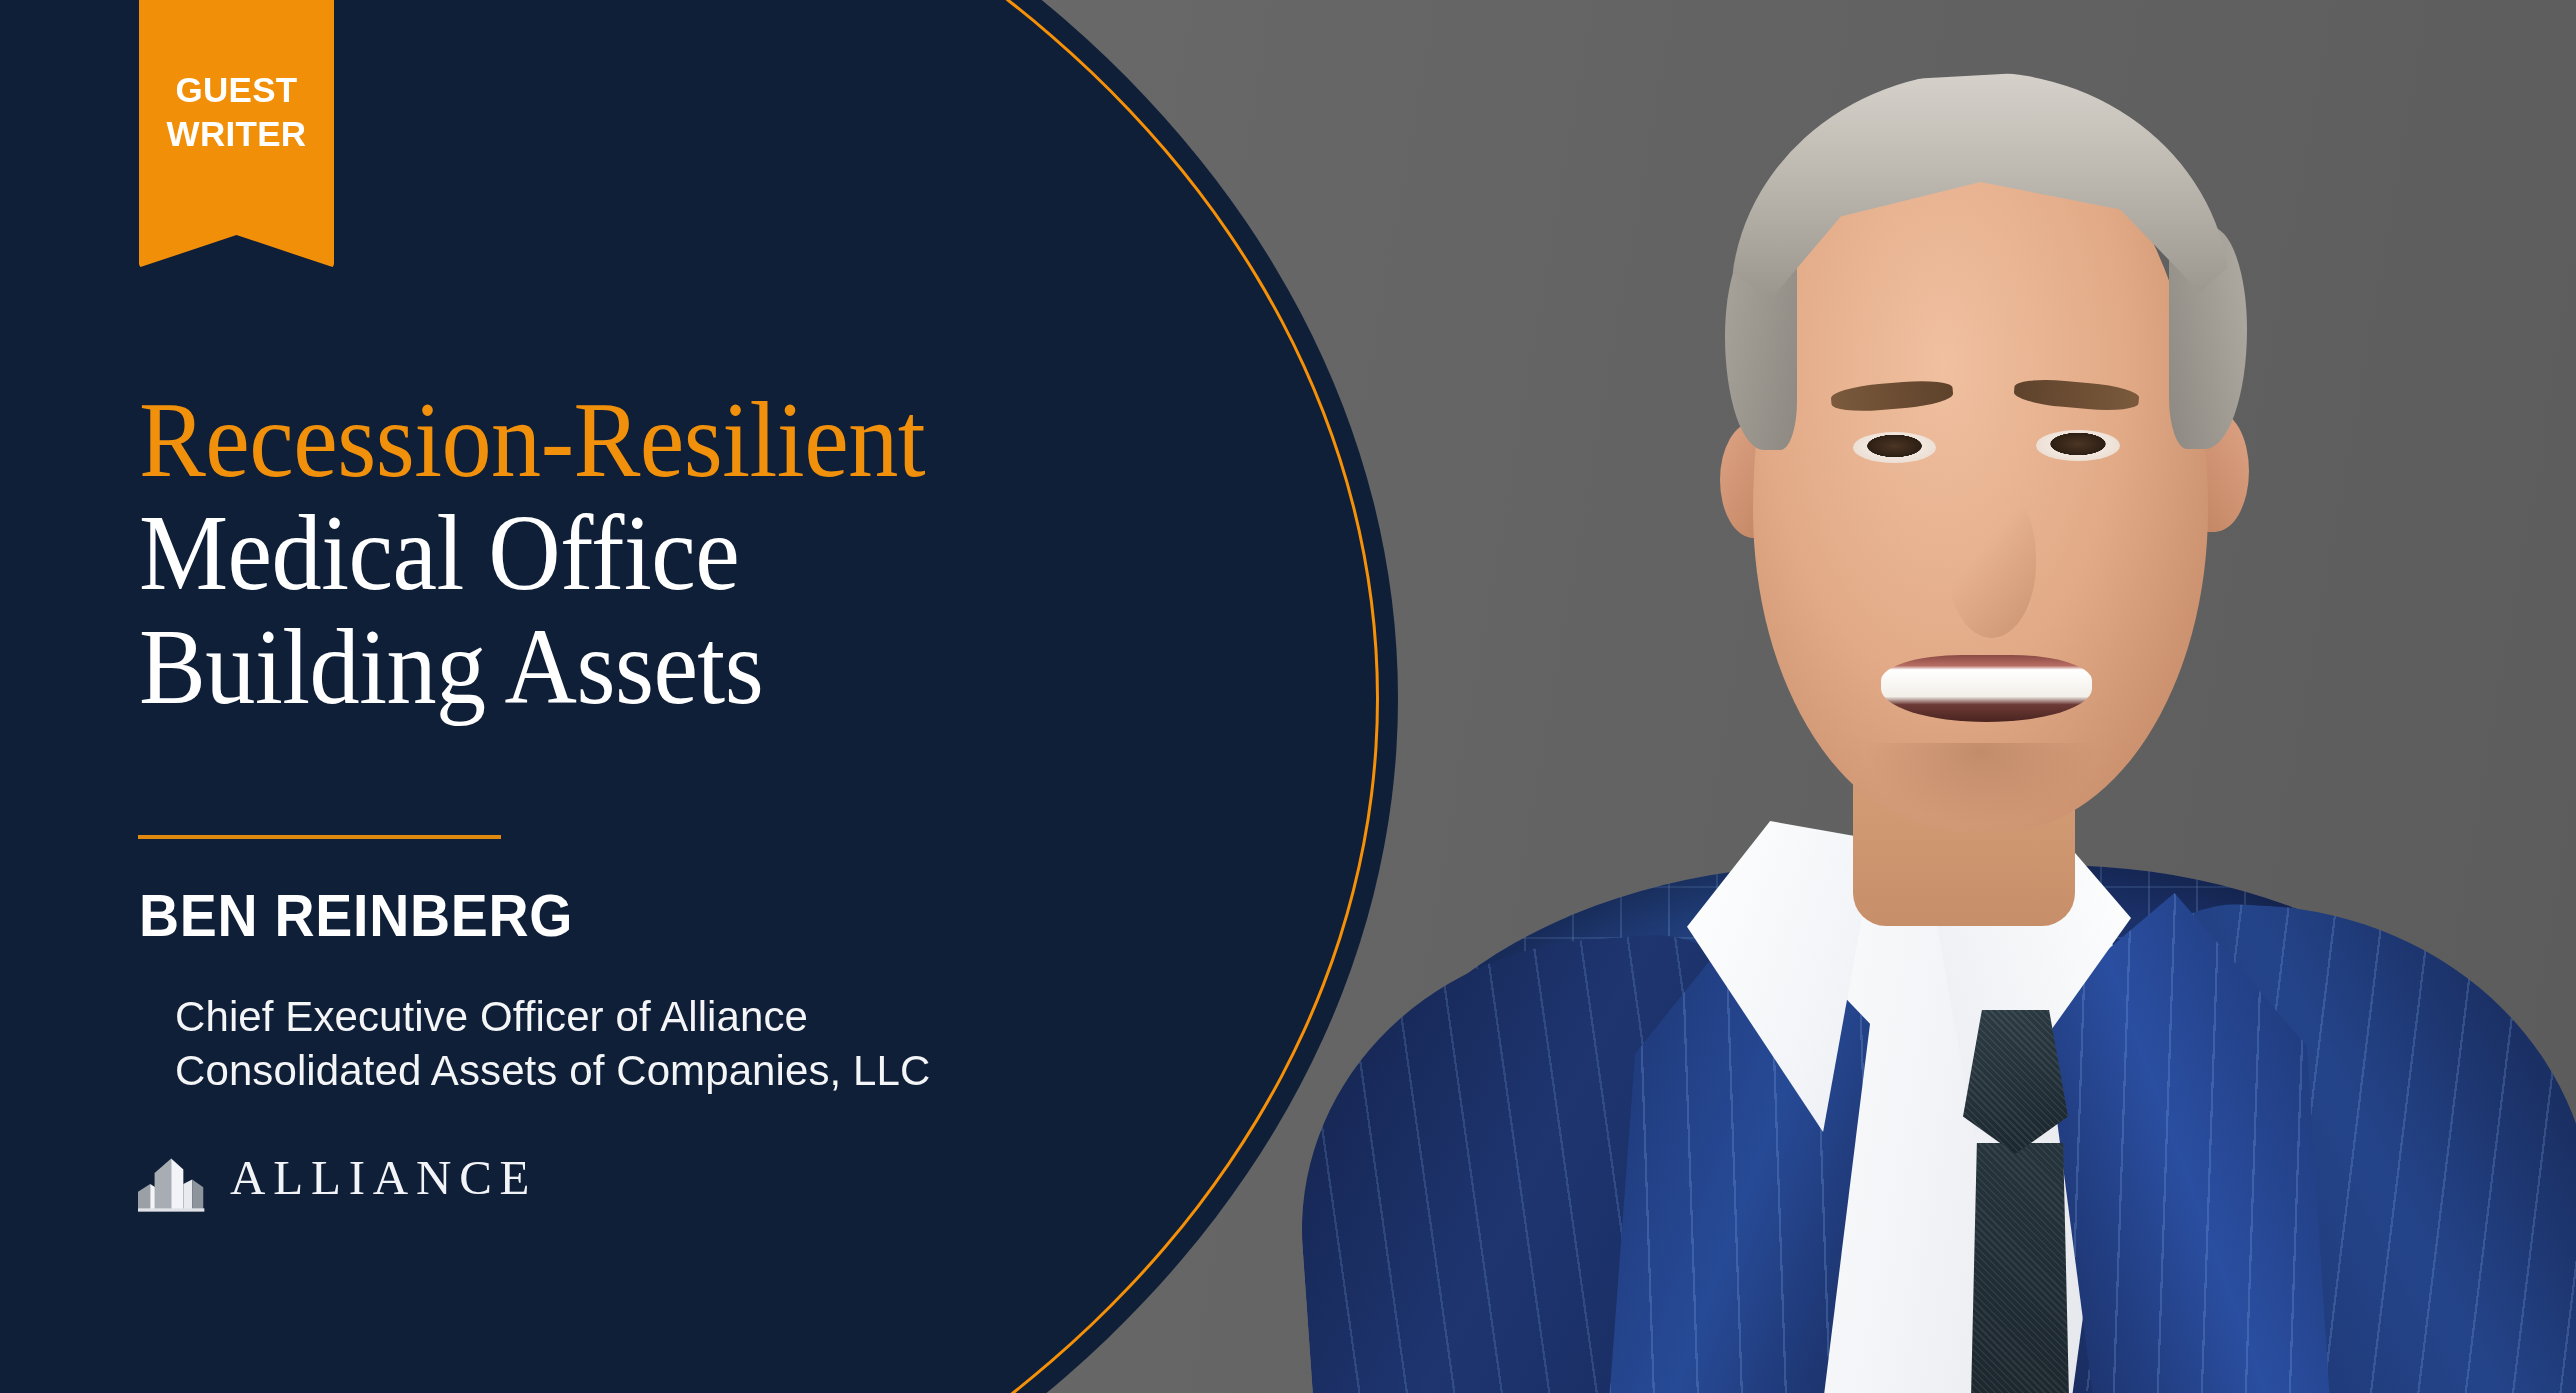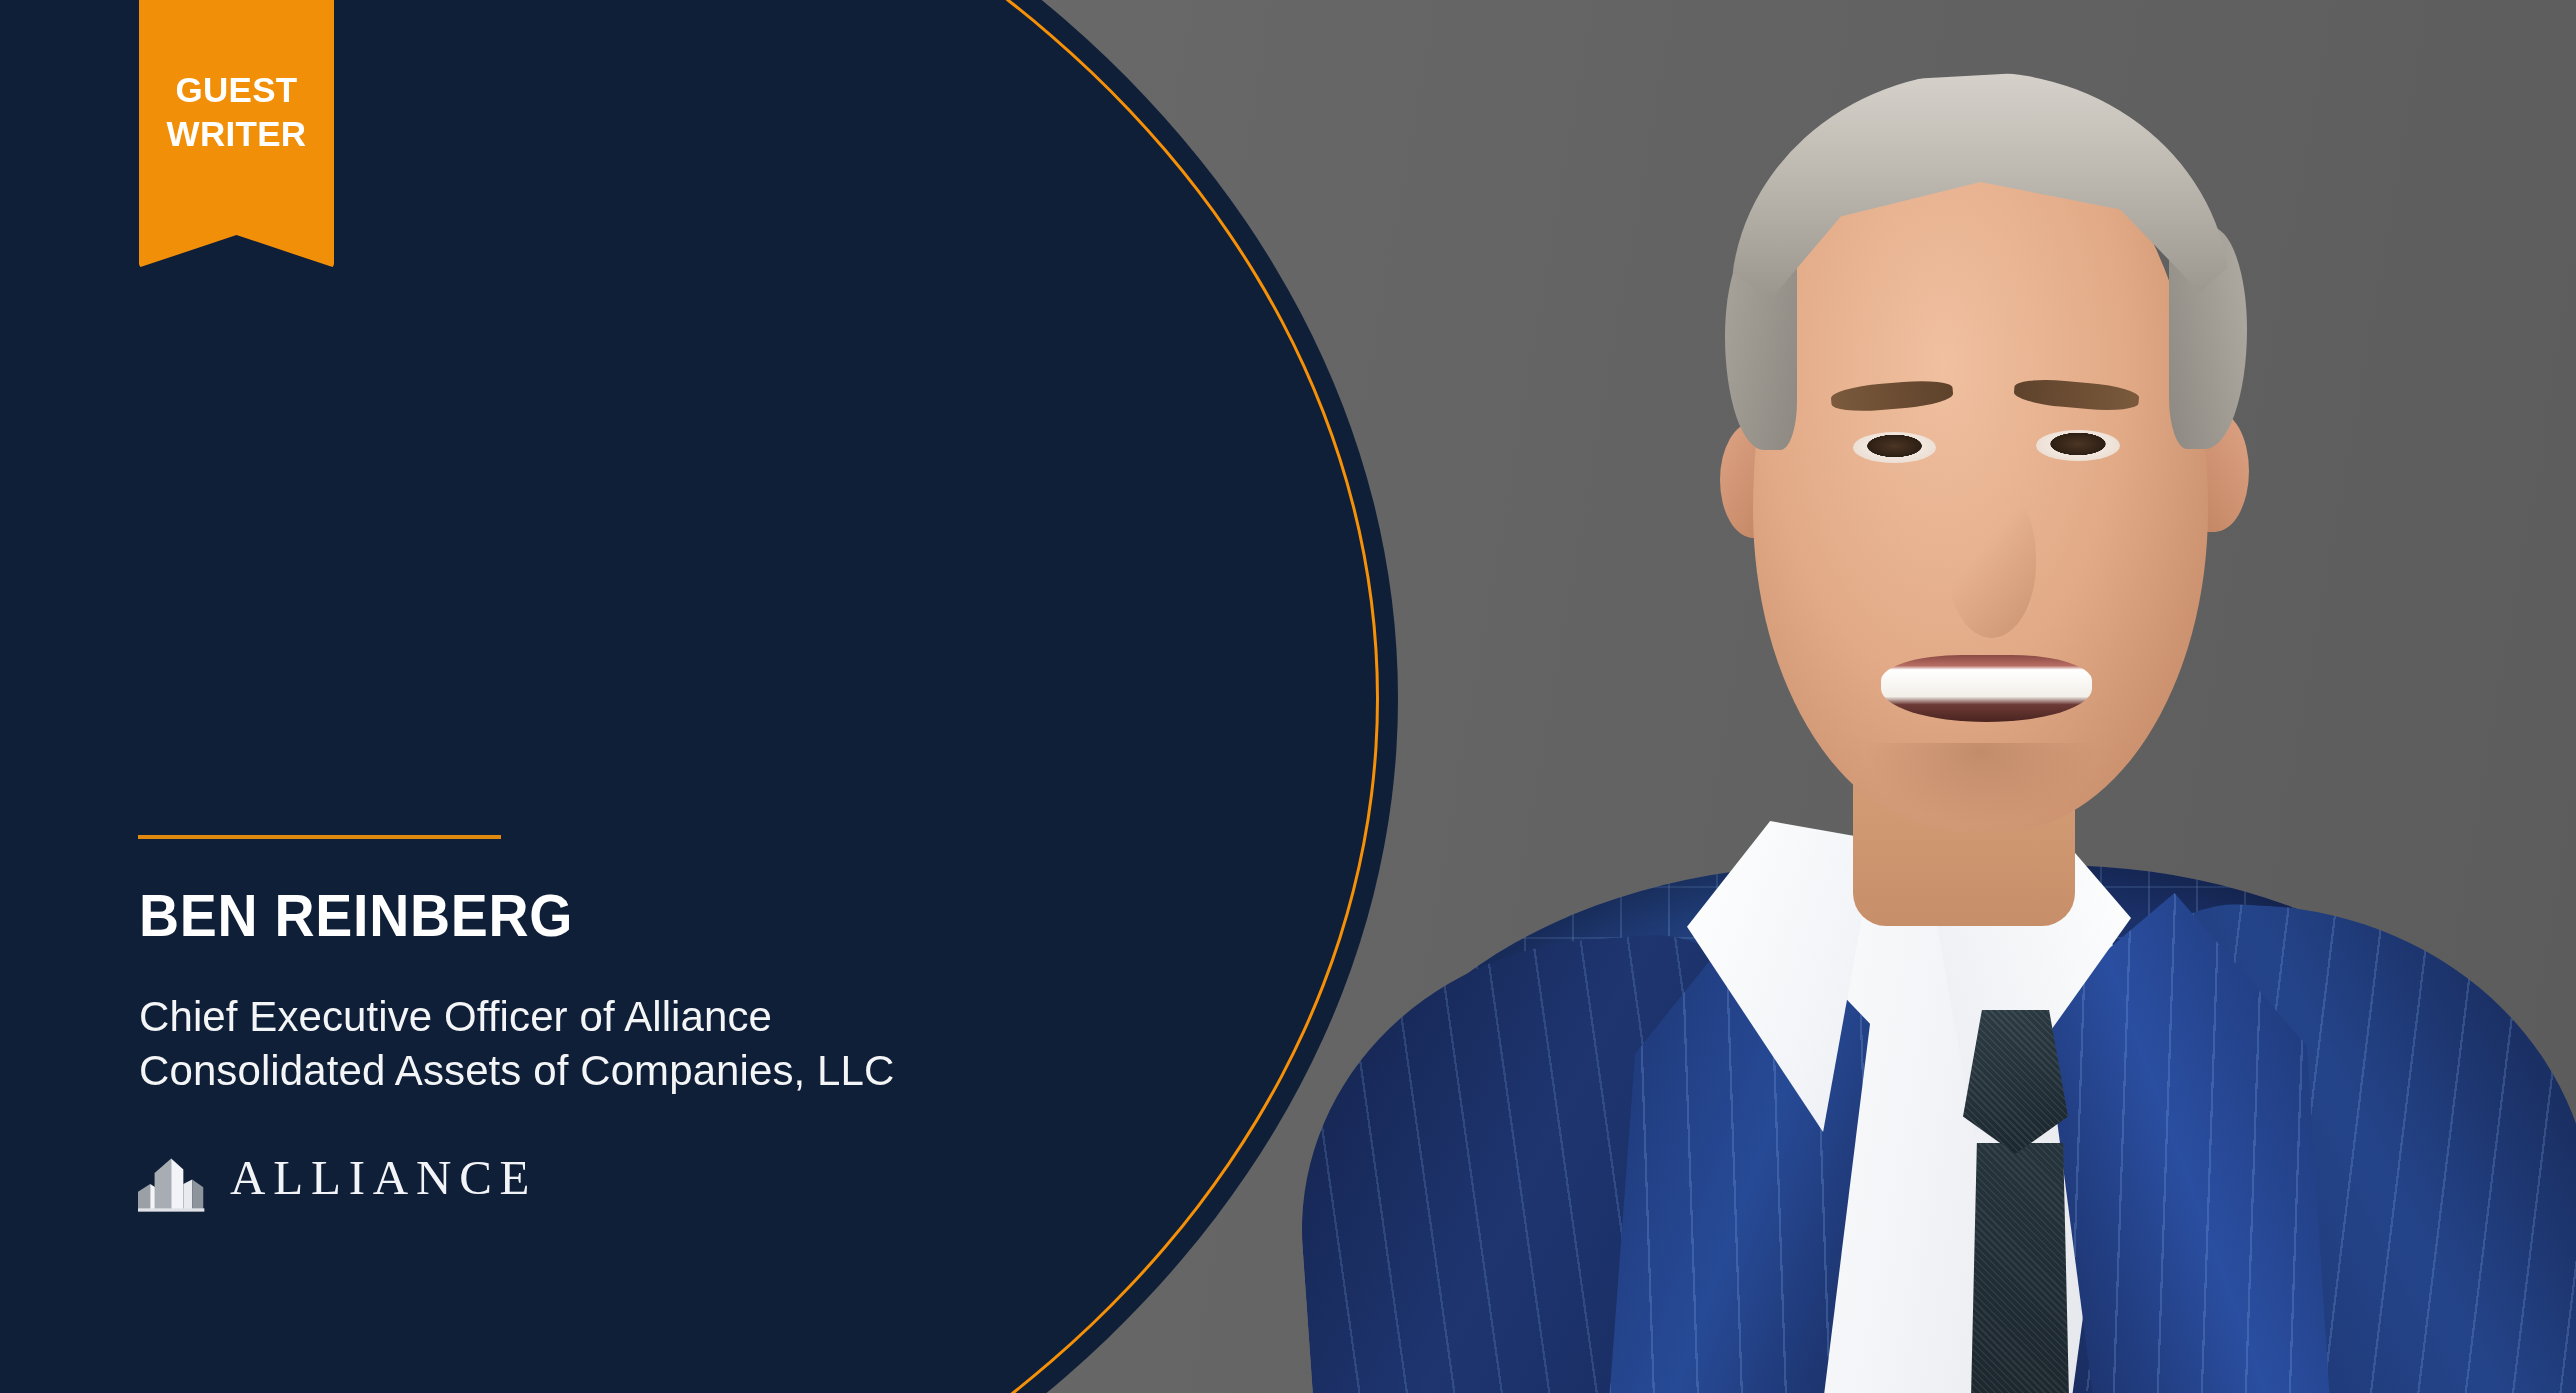--- a/index.html
+++ b/index.html
@@ -265,21 +265,21 @@
     left: 139px;
     top: 990px;
     width: 998px;
     color: #f4f5f7;
     font-family: "Liberation Sans", sans-serif;
     font-weight: 400;
     font-size: 42px;
     line-height: 1.28;
     letter-spacing: 0.1px;
   }
-  .role-line { white-space: nowrap; }
+  .role-line { white-space: nowrap; margin-left: 36px; }
 
   
   #logo {
     position: absolute;
     left: 138px;
     top: 1153px;
     display: flex;
     gap: 19px;
   }
   #logo-mark { width: 73px; height: 62px; display: block; }
@@ -332,20 +332,25 @@
     <div id="navy-arc-line"></div>
   </div>
 
   <div id="content">
 
     <div id="ribbon">
       <span class="ribbon-line">GUEST</span>
       <span class="ribbon-line">WRITER</span>
     </div>
 
+    <div id="headline">
+      <div class="hl-line hl-accent">Recession-Resilient</div>
+      <div class="hl-line hl-white">Medical Office</div>
+      <div class="hl-line hl-white">Building Assets</div>
+    </div>
 
     <div id="divider"></div>
 
     <div id="author-name">BEN REINBERG</div>
 
     <div id="author-role">
       <div class="role-line">Chief Executive Officer of Alliance</div>
       <div class="role-line">Consolidated Assets of Companies, LLC</div>
     </div>
 

